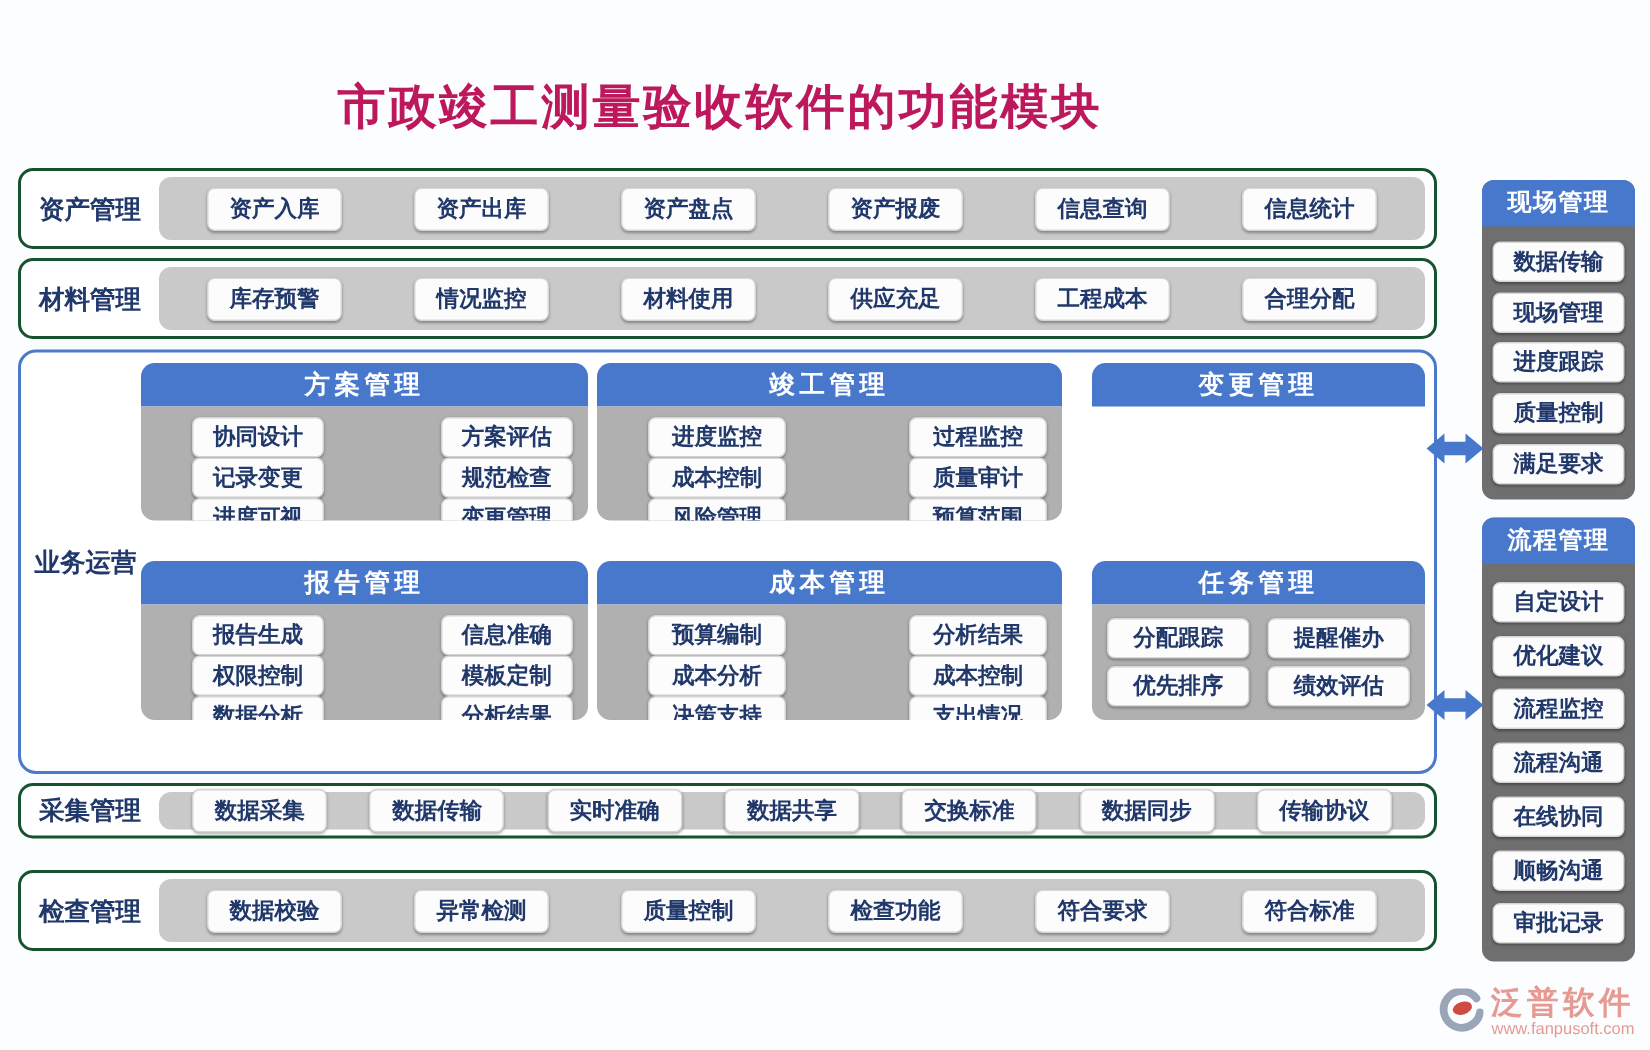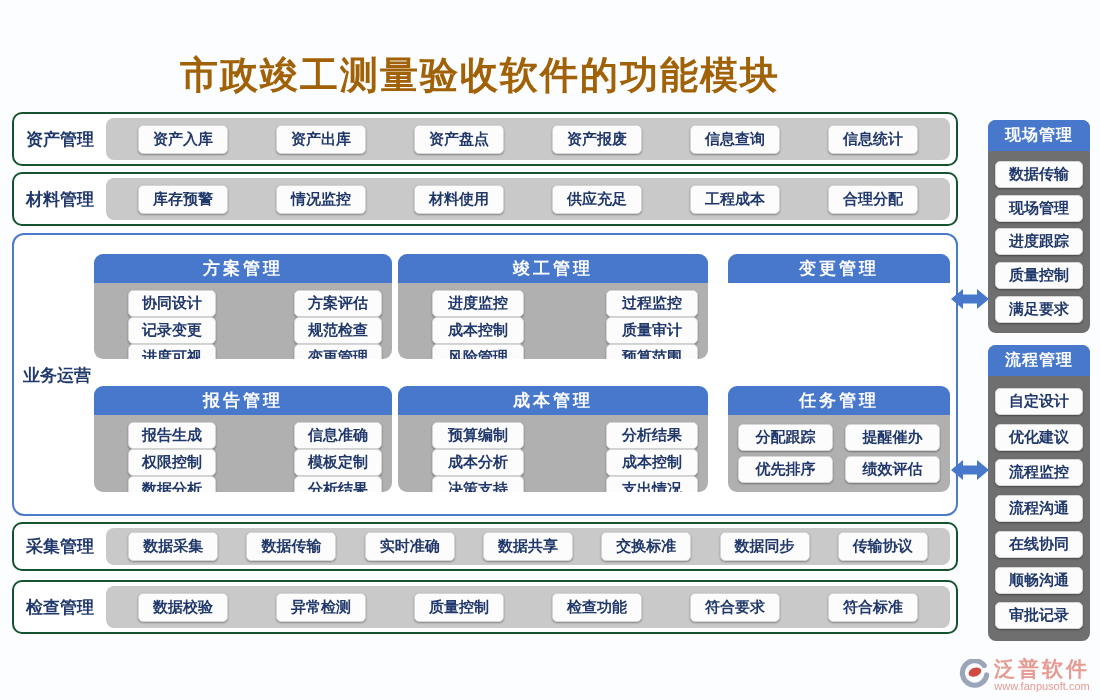--- a/index.html
+++ b/index.html
@@ -3,31 +3,31 @@
 <meta charset="utf-8">
 <style>
   html,body { margin:0; padding:0; }
   body {
     width:1100px; height:700px; position:relative;
     background:#fcfdff; overflow:hidden;
     font-family:"Liberation Sans","DejaVu Sans",sans-serif;
   }
   .title {
     position:absolute; top:50px; left:0; width:960px; text-align:center;
-    font-size:38px; font-weight:bold; color:#a16207; letter-spacing:2px;
+    font-size:32px; font-weight:bold; color:#be185d; letter-spacing:2px;
   }
   
   .band {
     position:absolute; left:12px; width:946px; box-sizing:border-box;
     border:2px solid #14532d; border-radius:10px; background:#ffffff;
     display:flex; align-items:center;
   }
   #band-asset    { top:112px; height:54px; }
   #band-material { top:172px; height:54px;align-items:center; }
-  #band-collect  { top:522px; height:49px; }
+  #band-collect  { top:522px; height:37px; }
   #band-check    { top:580px; height:54px; }
   .band-label {
     flex:0 0 92px; text-align:center; font-size:17px; font-weight:bold; color:#21386b;
   }
   .band-tray {
     flex:1; align-self:stretch; margin:4px 6px 4px 0; background:#c9c9c9;
     border-radius:8px; display:flex; align-items:center;
     justify-content:space-around; padding:0 8px;
   }
   .btn {
@@ -39,21 +39,21 @@
   
   #business {
     position:absolute; left:12px; top:233px; width:946px; height:283px;
     box-sizing:border-box; border:2px solid #4b79cc; border-radius:12px; background:#fff;
   }
   #business-label {
     position:absolute; left:0; top:50%; transform:translateY(-50%);
     width:86px; text-align:center; font-size:17px; font-weight:bold; color:#21386b;
   }
   .panels {
-    position:absolute; left:80px; top:19px; right:6px; height:238px;
+    position:absolute; left:80px; top:7px; right:6px; height:238px;
     display:grid; grid-template-columns:298px 310px 1fr;
     grid-template-rows:105px 106px; column-gap:6px; row-gap:27px;
   }
   .panel {
     border-radius:9px; overflow:hidden; display:flex; flex-direction:column;
   }
   .panel.narrow { width:222px; justify-self:end; }
   .panel-header {
     background:#4778cb; color:#ffffff; font-weight:bold; font-size:17px;
     text-align:center; padding:3px 0; letter-spacing:3px;

